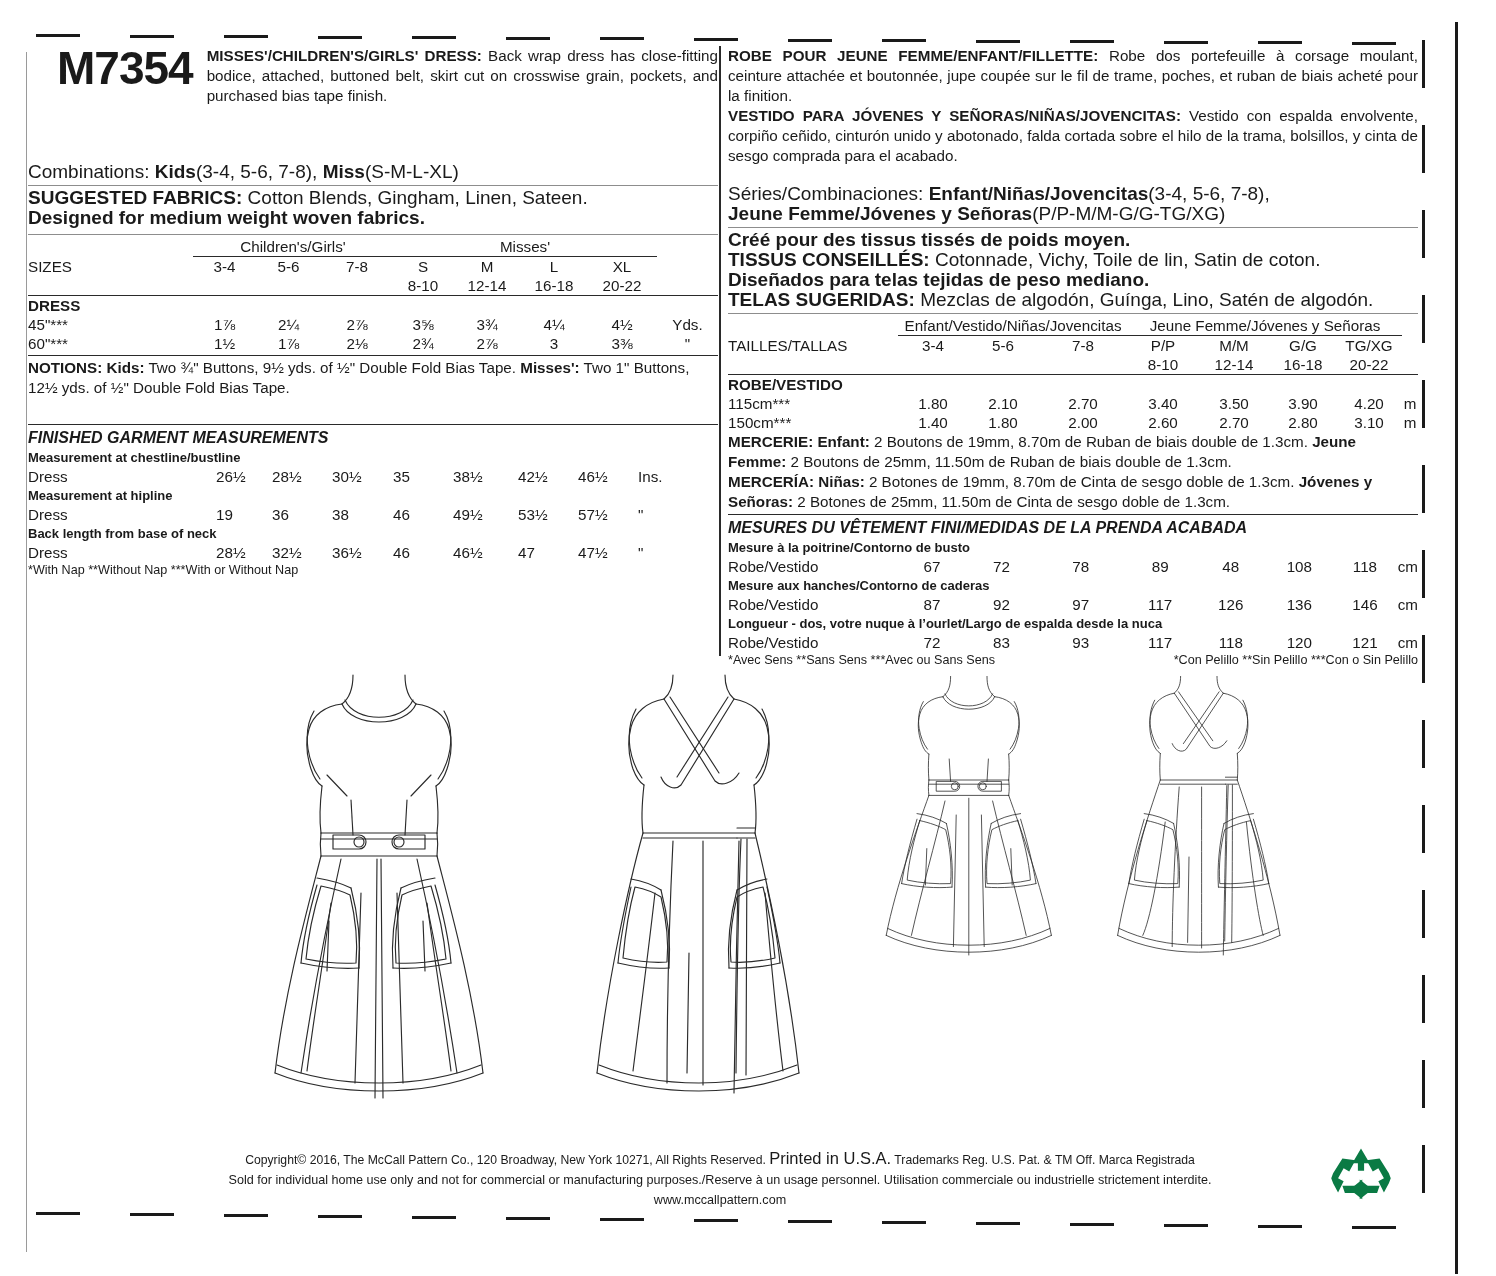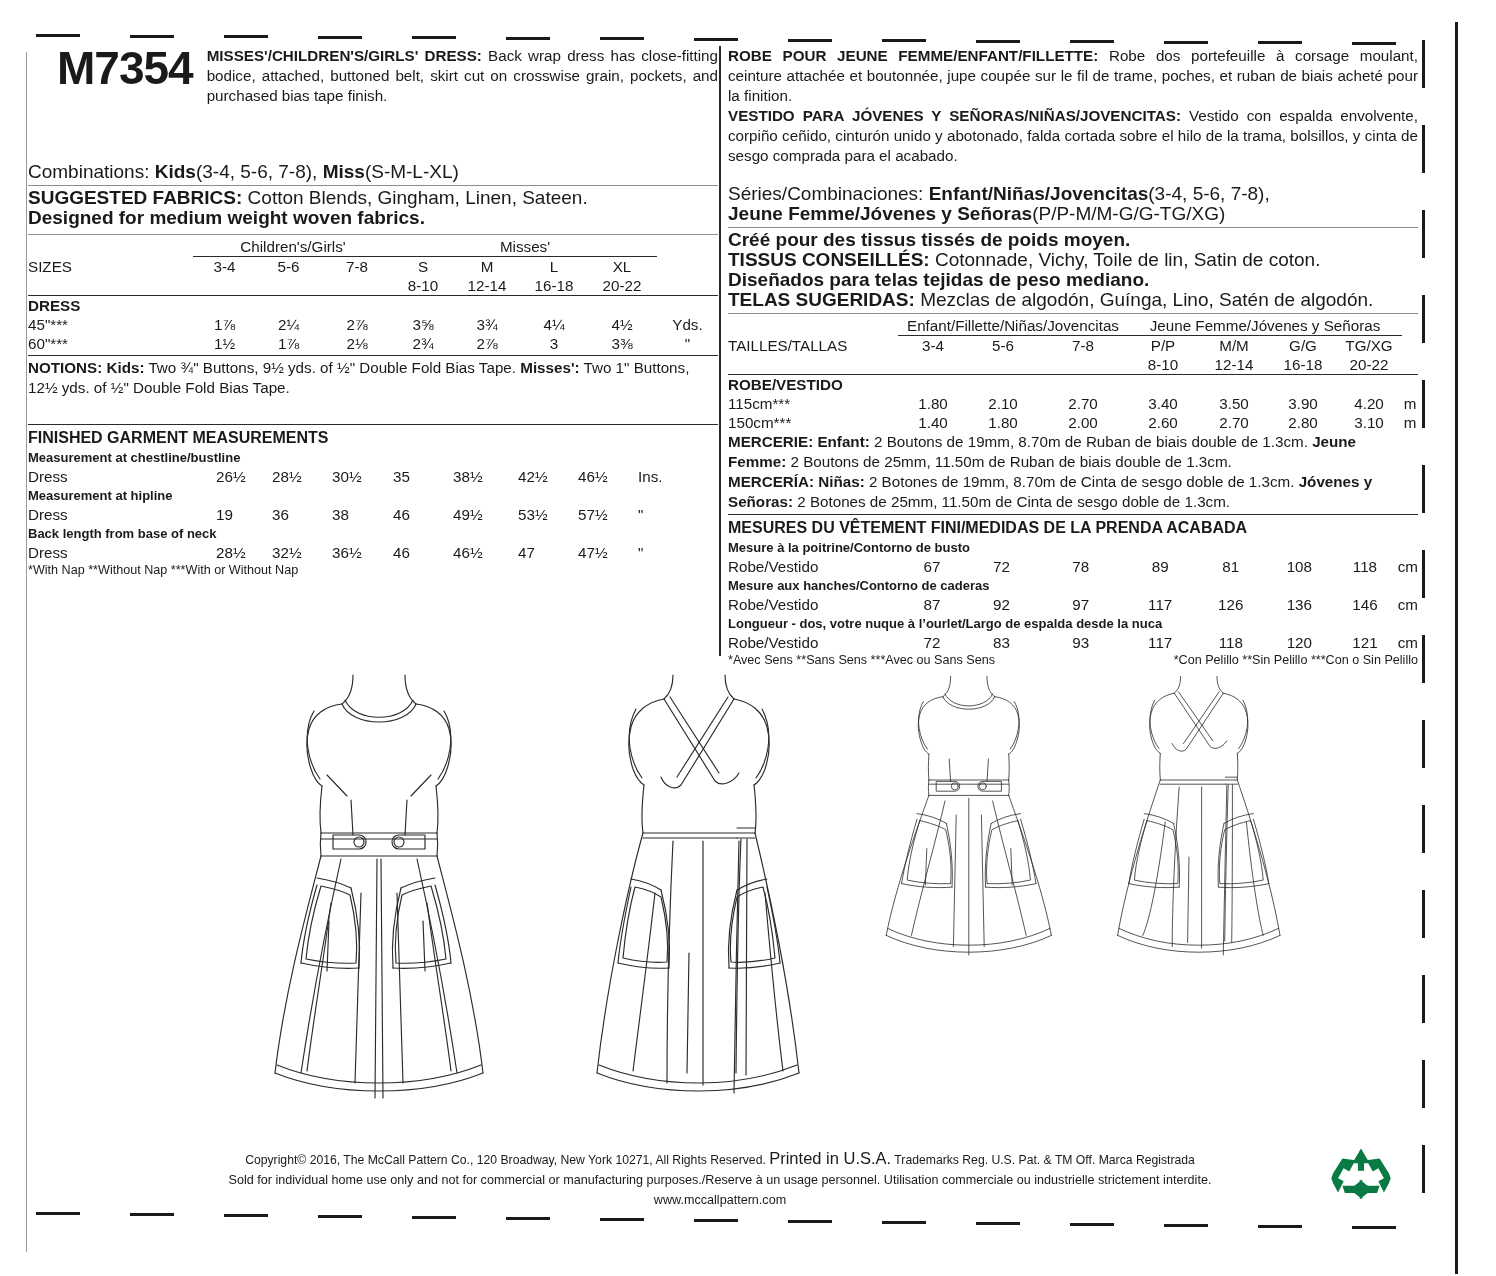--- a/index.html
+++ b/index.html
@@ -37,21 +37,21 @@
   table.sz{border-collapse:collapse;font-size:15.2px;width:100%;}
   table.sz td{padding:0;line-height:19px;vertical-align:bottom;white-space:nowrap;}
   .grphdr{text-align:center;border-bottom:1px solid #2a2a2a;font-size:15.2px;line-height:18px;}
   .c{text-align:center;}
   .l{text-align:left;}
   .bld{font-weight:bold;}
   .topline td{border-top:1px solid #2a2a2a;}
 
   .note{font-size:15.2px;line-height:20px;}
   .fineprint{font-size:12.6px;line-height:16px;}
-  .fm-title{font-size:16px;font-weight:bold;line-height:21px;}
+  .fm-title{font-size:16px;font-weight:bold;line-height:21px;font-style:italic;}
   .fm-sub{font-size:13px;font-weight:bold;line-height:20px;}
 
   
   .art{position:absolute;left:150px;top:665px;width:1180px;height:470px;}
   .art svg{width:100%;height:100%;display:block;}
 
   
   .footer{position:absolute;left:120px;top:1148px;width:1200px;text-align:center;}
   .f1{font-size:13.4px;line-height:20px;white-space:nowrap;}
   .f1 .big{font-size:16.5px;}
@@ -315,21 +315,21 @@
           <col style="width:90px">
         <col style="width:70px">
           <col style="width:72px">
           <col style="width:66px">
           <col style="width:66px">
           <col>
       </colgroup>
       <tbody>
           <tr>
         <td></td>
-        <td colspan="3" class="grphdr">Enfant/Fillette/Niñas/Jovencitas</td>
+        <td colspan="3" class="grphdr">Enfant/Vestido/Niñas/Jovencitas</td>
         <td colspan="4" class="grphdr">Jeune Femme/Jóvenes y Señoras</td>
         <td></td>
       </tr>
       <tr>
         <td class="l">TAILLES/TALLAS</td>
         <td class="c">3-4</td>
         <td class="c">5-6</td>
         <td class="c">7-8</td>
         <td class="c">P/P</td>
         <td class="c">M/M</td>
@@ -402,21 +402,21 @@
       <tbody>
           <tr>
             <td colspan="9" class="fm-sub">Mesure à la poitrine/Contorno de busto</td>
           </tr>
       <tr>
         <td class="l">Robe/Vestido</td>
         <td class="c">67</td>
         <td class="c">72</td>
         <td class="c">78</td>
         <td class="c">89</td>
-        <td class="c">81</td>
+        <td class="c">48</td>
         <td class="c">108</td>
         <td class="c">118</td>
         <td class="c">cm</td>
       </tr>
       <tr>
             <td colspan="9" class="fm-sub">Mesure aux hanches/Contorno de caderas</td>
           </tr>
       <tr>
         <td class="l">Robe/Vestido</td>
         <td class="c">87</td>

